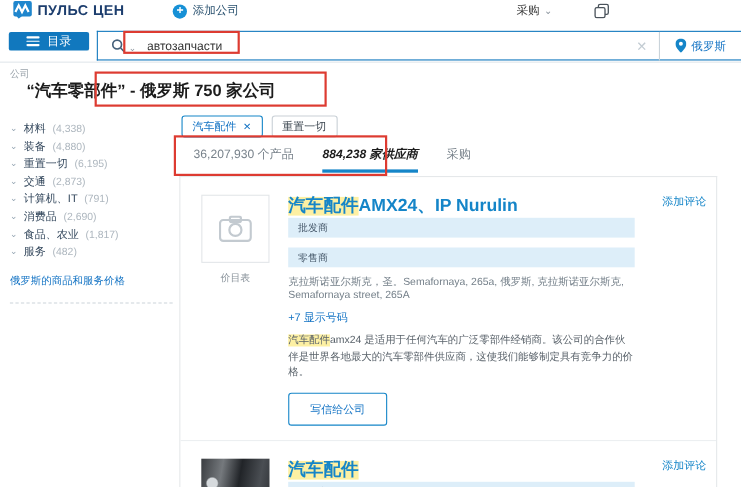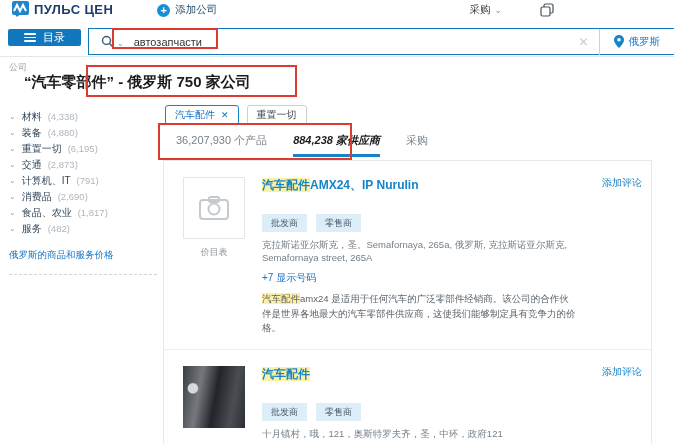--- a/index.html
+++ b/index.html
@@ -80,23 +80,23 @@
   .card + .card { border-top:1px solid #eceff1; }
   .thumb-col { flex:none; width:62px; text-align:center; }
   .thumb { width:62px; height:62px; border:1px solid #e3e6e9; display:flex;
            align-items:center; justify-content:center; background:#fff; }
   .thumb.photo { border:none;
     background:
       radial-gradient(circle at 16% 36%, #d6dadd 0, #d6dadd 7%, rgba(0,0,0,0) 9%),
       linear-gradient(100deg,#3a3d41 0%,#75797d 28%,#212428 52%,#4a4e53 78%,#2b2e32 100%); }
   .price-list { margin-top:7px; font-size:9px; color:#8b949c; }
   .card-main { flex:1; min-width:0; padding-right:64px; }
-  .card-title { font-size:12px; font-weight:bold; color:#1585c8; cursor:pointer; }
+  .card-title { font-size:16px; font-weight:bold; color:#1585c8; cursor:pointer; }
   .hl { background:#fdf0a3; }
-  .badges { display:flex; gap:9px; margin-top:20px; }
+  .badges { display:flex; gap:9px; margin-top:0;flex-direction:column; }
   .badge { background:#ddeef9; color:#46586a; font-size:9px; padding:2.5px 9px; }
   .addr { margin-top:7px; font-size:9.5px; color:#75808a; }
   .phone { margin-top:8px; font-size:10px; font-weight:normal; color:#1373c4; cursor:pointer; }
   .desc { margin-top:7px; font-size:9.5px; color:#5a636b; line-height:1.55; }
   .write-btn { margin-top:10px; display:inline-block; border:1px solid #1585c8; border-radius:3px;
                background:#fff; color:#1373c4; font-size:10px; padding:7px 19px; cursor:pointer;
                font-family:inherit; }
   .review { position:absolute; right:9px; top:15px; font-size:10px; color:#1585c8; cursor:pointer; }
 
   
@@ -243,20 +243,21 @@
       </div>
       <div class="card-main">
         <div class="card-title"><span class="hl">汽车配件</span><span>AMX24、IP Nurulin</span></div>
         <div class="badges">
           <span class="badge">批发商</span>
           <span class="badge">零售商</span>
         </div>
         <div class="addr">克拉斯诺亚尔斯克，圣。Semafornaya, 265a, 俄罗斯, 克拉斯诺亚尔斯克, Semafornaya street, 265A</div>
         <div class="phone">+7 显示号码</div>
         <div class="desc"><span class="hl">汽车配件</span><span>amx24 是适用于任何汽车的广泛零部件经销商。该公司的合作伙伴是世界各地最大的汽车零部件供应商，这使我们能够制定具有竞争力的价格。</span></div>
+        <button class="write-btn">写信给公司</button>
       </div>
       <span class="review">添加评论</span>
     </article>
 
     <article class="card">
       <div class="thumb-col">
         <div class="thumb photo"></div>
 
       </div>
       <div class="card-main">

